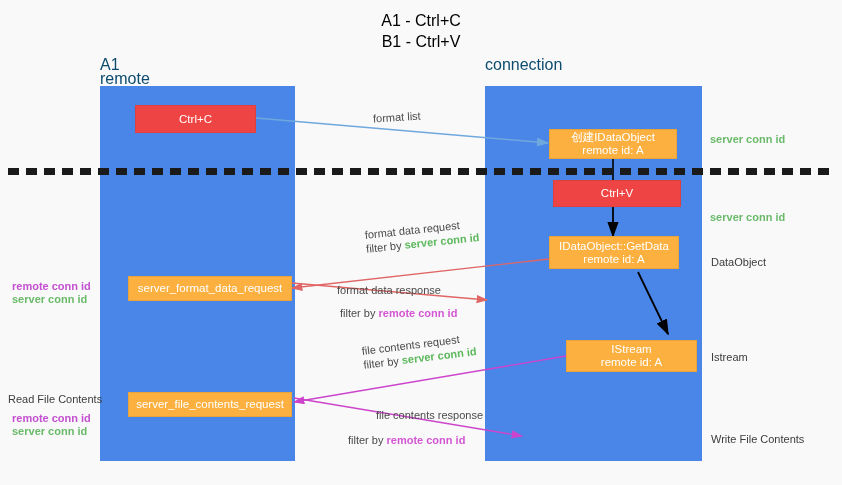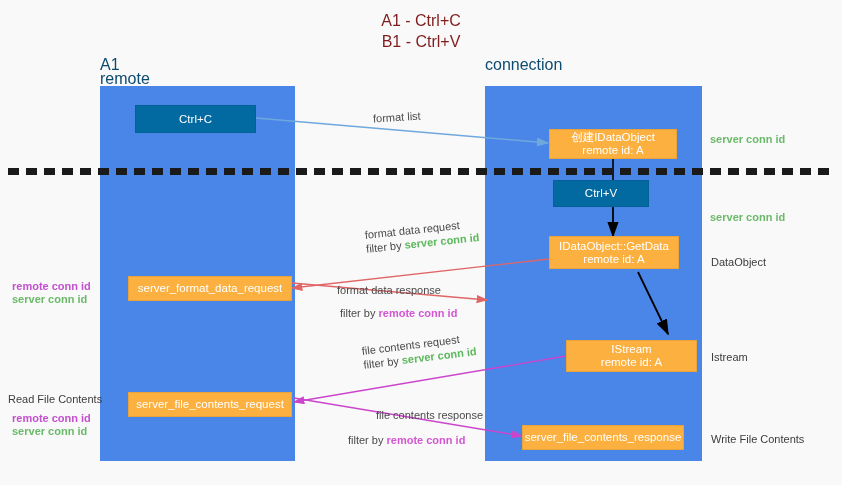--- a/index.html
+++ b/index.html
@@ -10,41 +10,41 @@
     position:relative;overflow:hidden;
     color:#404040;
   }
   #stage{position:absolute;left:0;top:0;width:842px;height:485px;}
   svg#wires{position:absolute;left:0;top:0;width:842px;height:485px;pointer-events:none;}
   .abs{position:absolute;}
 
   
   .title{
     left:0;top:10px;width:842px;text-align:center;
-    font-size:16px;line-height:21px;color:#7f1d1d;
+    font-size:16px;line-height:21px;color:#000000;
   }
 
   
   .lane-head{
     font-size:16px;line-height:14px;color:#0c4a6e;
   }
 
   
   .lane{background:#4a86e8;}
 
   
   .box{
     box-sizing:border-box;
     display:flex;align-items:center;justify-content:center;
     flex-direction:column;
     color:#ffffff;font-size:11.5px;line-height:13px;
     text-align:center;
     border:1px solid rgba(0,0,0,.07);
   }
-  .green{background:#0369a1;}
+  .green{background:#ef4444;}
   .orange{background:#fbb040;}
 
   
   .elabel{
     font-size:11px;line-height:14px;color:#4a4a4a;white-space:nowrap;
   }
   .green-t{color:#5cb85c;font-weight:bold;}
   .pink-t{color:#d456d4;font-weight:bold;}
 
   
@@ -125,38 +125,35 @@
 
   <div class="abs box orange" style="left:128px;top:392px;width:164px;height:25px;">
     <span>server_file_contents_request</span>
   </div>
 
   <div class="abs box orange" style="left:549px;top:129px;width:128px;height:30px;">
     <span>创建IDataObject</span>
     <span>remote id: A</span>
   </div>
 
-  <div class="abs box green" style="left:553px;top:180px;width:96px;height:27px;justify-content:center;">
+  <div class="abs box green" style="left:553px;top:180px;width:128px;height:27px;justify-content:center;">
     <span>Ctrl+V</span>
   </div>
 
   <div class="abs box orange" style="left:549px;top:236px;width:130px;height:33px;">
     <span>IDataObject::GetData</span>
     <span>remote id: A</span>
   </div>
 
 
   <div class="abs box orange" style="left:566px;top:340px;width:131px;height:32px;">
     <span>IStream</span>
     <span>remote id: A</span>
   </div>
 
-  <div class="abs box orange" style="left:522px;top:425px;width:162px;height:25px;">
-    <span>server_file_contents_response</span>
-  </div>
 
   <div class="abs elabel" style="left:373px;top:110px;transform:rotate(-3.5deg);">
     <span>format list</span>
   </div>
 
   <div class="abs" style="left:364px;top:228px;transform:rotate(-6deg);transform-origin:left top;">
     <div class="elabel">format data request</div>
     <div class="elabel">
       <span>filter by </span><span class="green-t">server conn id</span>
     </div>

